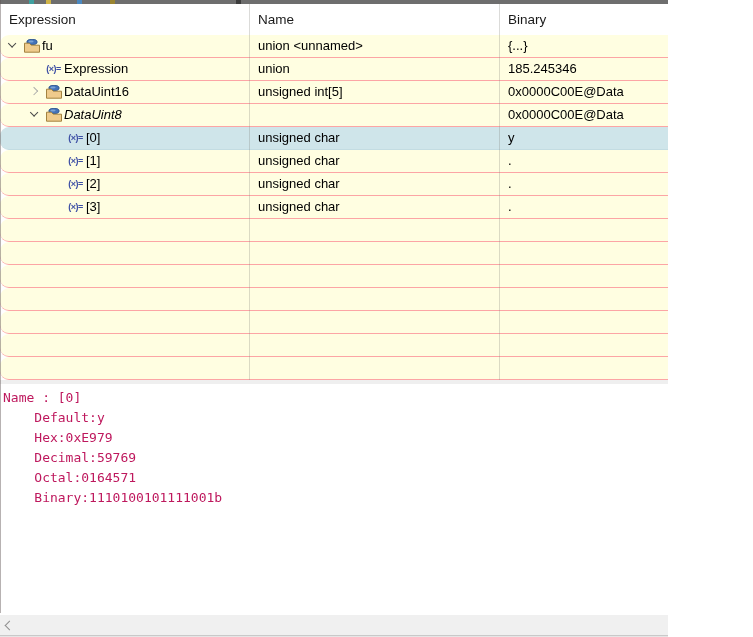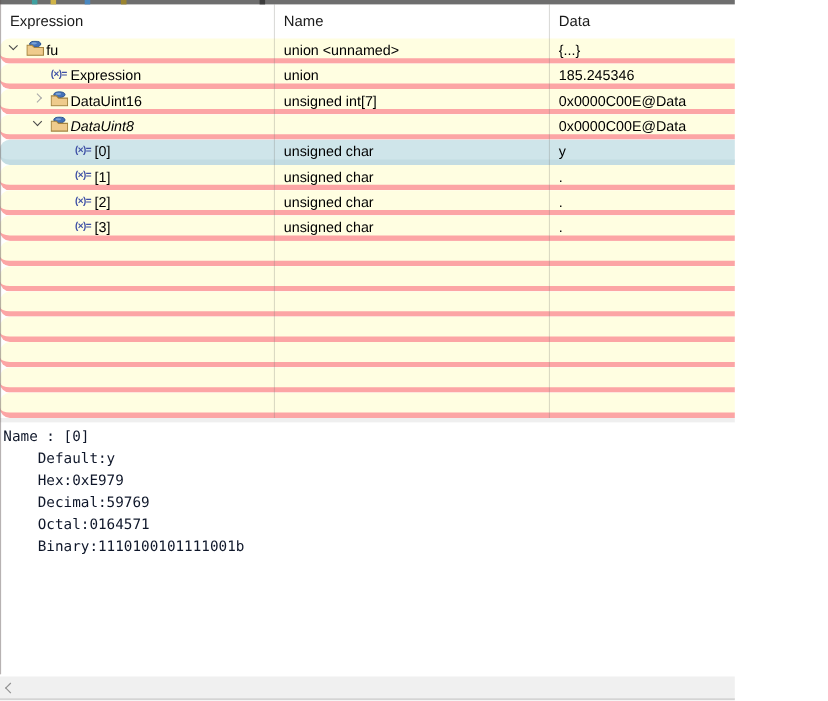--- a/index.html
+++ b/index.html
@@ -15,21 +15,21 @@
   .left-edge { position:absolute; left:0; top:0; width:1px; height:613px; background:rgba(95,85,85,.45); z-index:9; }
 
   
   .header { position:absolute; left:0; top:4px; width:753px; height:31px; background:#fff; z-index:1; }
   .header .hlabel { position:absolute; top:0; height:31px; line-height:31px; font-size:13.5px; color:#1a1a1a; }
   .hlabel.c0 { left:9px; }
   .hlabel.c1 { left:258px; }
   .hlabel.c2 { left:508px; }
 
   .tree-body { position:absolute; left:0; top:35px; width:748px; z-index:1; }
-  .row { position:relative; width:748px; height:23px; background:#fffee1; border-bottom:5px solid #fca5a5; font-size:13px; color:#000;border-radius:9px; }
+  .row { position:relative; width:748px; height:23px; background:#fffee1; border-bottom:1px solid #fca5a5; font-size:13px; color:#000;border-radius:9px; }
   .row.selected { background:#cfe5ea; border-bottom-color:#c3dce2; }
   .row.empty { background:#fffee1; }
   .cell { position:absolute; top:0; height:22px; line-height:22px; white-space:nowrap; }
   .expr-cell {}
   .type-cell { left:258px; }
   .value-cell { left:508px; }
 
   .expander { position:absolute; top:0; bottom:1px; width:13px; display:flex; align-items:center; justify-content:center; cursor:default; }
   .chev { display:inline-block; border-style:solid; border-width:0 1.2px 1.2px 0; padding:2.6px; }
   .chev.down { transform:rotate(45deg) translate(-1px,-1px); border-color:#4a4a4a; }
@@ -43,21 +43,21 @@
   .vline.v0 { left:249px; }
   .vline.v1 { left:499px; }
   .vline.v2 { left:739px; }
 
   .table-right-track { position:absolute; left:748px; top:4px; width:5px; height:376px; background:#f6f6f6; z-index:2; }
 
   .sash { position:absolute; left:0; top:380px; width:753px; height:4px; background:#efefef; z-index:4; }
 
   
   .detail-pane { position:absolute; left:0; top:384px; width:736px; height:231px; background:#fff; z-index:1; }
-  .detail-pane pre { font-family:"DejaVu Sans Mono", monospace; font-size:13px; line-height:20px; color:#0f172a; padding:4px 0 0 3px; white-space:pre; }
+  .detail-pane pre { font-family:"DejaVu Sans Mono", monospace; font-size:13px; line-height:20px; color:#be185d; padding:4px 0 0 3px; white-space:pre; }
 
   
   .vscroll { position:absolute; left:736px; top:384px; width:17px; height:229px; background:#f0f0f0; display:flex; flex-direction:column; justify-content:space-between; z-index:5; }
   .sb-btn { width:17px; height:16px; display:flex; align-items:center; justify-content:center; }
   .sb-chev { display:inline-block; border-style:solid; border-color:#8f8f8f; border-width:0 1.6px 1.6px 0; padding:3px; }
   .sb-chev.up { transform:rotate(-135deg) translate(-2px,-2px); }
   .sb-chev.down { transform:rotate(45deg) translate(-2px,-2px); }
   .sb-chev.left { transform:rotate(135deg); }
   .sb-chev.rightc { transform:rotate(-45deg); }
 
@@ -78,21 +78,21 @@
     <span class="speck" style="left:29px;background:#3fa0a0;"></span>
     <span class="speck" style="left:46px;background:#d0b448;"></span>
     <span class="speck" style="left:77px;background:#4a88c0;"></span>
     <span class="speck" style="left:110px;background:#9a8430;"></span>
     <span class="speck" style="left:236px;background:#3c3c3c;"></span>
   </div>
 
   <div class="header">
     <span class="hlabel c0">Expression</span>
     <span class="hlabel c1">Name</span>
-    <span class="hlabel c2">Data</span>
+    <span class="hlabel c2">Binary</span>
   </div>
 
   <div class="tree-body">
       <div class="row">
     <span class="expander" style="left: 6px;">
           <span class="chev down"></span>
         </span>
     <span class="icon-holder" style="left: 22px;">
       <svg class="agg" width="16" height="14" viewBox="0 0 16 14">
         <ellipse cx="8" cy="3" rx="5.1" ry="2.7" fill="#4472b8" stroke="#27508f" stroke-width="0.9"></ellipse>
@@ -121,21 +121,21 @@
         </span>
     <span class="icon-holder" style="left: 44px;">
       <svg class="agg" width="16" height="14" viewBox="0 0 16 14">
         <ellipse cx="8" cy="3" rx="5.1" ry="2.7" fill="#4472b8" stroke="#27508f" stroke-width="0.9"></ellipse>
         <ellipse cx="7" cy="2.4" rx="2.6" ry="1" fill="#7ba3d6"></ellipse>
         <path d="M0.5 4.2 L5.2 4.2 L7.2 6.2 L15.5 6.2 L15.5 13.2 L0.5 13.2 Z" fill="#efcb8c" stroke="#a3823f" stroke-width="1"></path>
       </svg>
 
     </span>
     <span class="cell expr-cell" style="left: 64px;">DataUint16</span>
-    <span class="cell type-cell">unsigned int[7]</span>
+    <span class="cell type-cell">unsigned int[5]</span>
     <span class="cell value-cell">0x0000C00E@Data</span>
   </div>
       <div class="row">
     <span class="expander" style="left: 28px;">
           <span class="chev down"></span>
         </span>
     <span class="icon-holder" style="left: 44px;">
       <svg class="agg" width="16" height="14" viewBox="0 0 16 14">
         <ellipse cx="8" cy="3" rx="5.1" ry="2.7" fill="#4472b8" stroke="#27508f" stroke-width="0.9"></ellipse>
         <ellipse cx="7" cy="2.4" rx="2.6" ry="1" fill="#7ba3d6"></ellipse>

